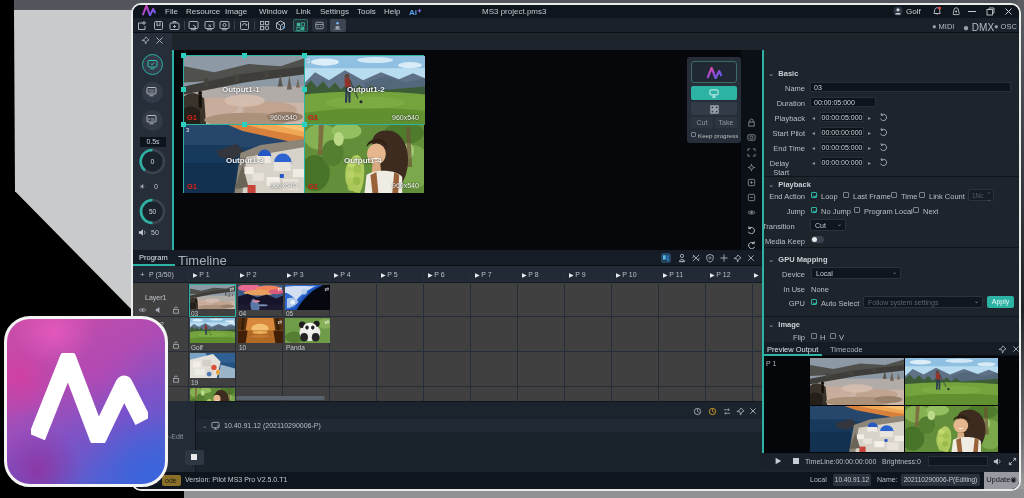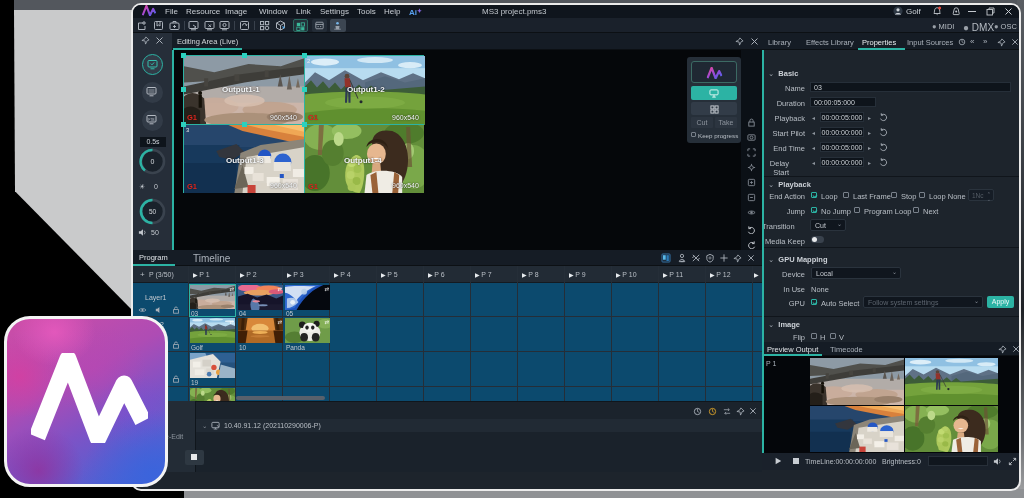--- a/index.html
+++ b/index.html
@@ -32,21 +32,21 @@
 #sidebar{left:0;top:28px;width:39px;height:217px;background:#262e39}
 .sbtn{position:absolute;left:9px;width:21px;height:21px;border-radius:50%;background:#323b47}
 
 #edit-tabbar{left:39px;top:28px;width:590px;height:17px}
 #canvas{left:39px;top:45px;width:590px;height:200px;background:#05070a}
 #eteal{left:39px;top:45px;width:2px;height:200px}
 
 #rpanel{left:629px;top:28px;width:257px;height:439px;background:#1d242c}
 #rteal{left:629px;top:45px;width:2px;height:403px}
 
-#ppanel{left:0;top:245px;width:629px;height:222px;background:#0c4a6e}
+#ppanel{left:0;top:245px;width:629px;height:222px;background:#404040}
 
 #statusbar{left:0;top:467px;width:886px;height:17px;background:#0f151c}
 #biglogo{left:4px;top:316px;width:164px;height:171px;border:3px solid #f4f4f4;border-radius:26px;background:
 radial-gradient(55px 45px at 30% 8%,rgba(232,90,190,.85),rgba(232,90,190,0) 75%),
 radial-gradient(60px 55px at 8% 35%,rgba(214,62,160,.8),rgba(214,62,160,0) 75%),
 radial-gradient(70px 60px at 55% 30%,rgba(186,70,178,.55),rgba(186,70,178,0) 75%),
 radial-gradient(90px 85px at 92% 95%,rgba(58,100,220,.95),rgba(58,100,220,0) 78%),
 radial-gradient(60px 60px at 20% 92%,rgba(150,44,150,.7),rgba(150,44,150,0) 75%),
 radial-gradient(50px 50px at 80% 55%,rgba(120,80,210,.5),rgba(120,80,210,0) 75%),
 linear-gradient(152deg,#c94da8 5%,#ae4cb4 38%,#7d53c6 62%,#4a63d4 92%)}
@@ -403,30 +403,20 @@
           <circle cx="13.5" cy="13.5" r="11.5" fill="#1a222b" stroke="#3a434e" stroke-width="2.6"></circle>
           <path d="M13.5 2 A11.5 11.5 0 0 0 13.5 25" fill="none" stroke="#2cb3a4" stroke-width="2.6"></path>
           <text x="13.5" y="16" font-size="6.5" fill="#d6dade" text-anchor="middle" font-family="Liberation Sans">50</text>
         </svg>
     <svg class="abs" style="left:5px;top:195px;width:9px;height:9px" viewBox="0 0 10 10">
           <path d="M1 3.5 h2 l2.5 -2.2 v7.4 L3 6.5 H1 Z" fill="#c3c8ce"></path>
           <path d="M7 3 a3 3 0 0 1 0 4" fill="none" stroke="#c3c8ce" stroke-width=".8"></path>
         </svg>
     <span class="abs" style="left:18px;top:196px;color:#c3c8ce;font-size:7px">50</span>
   </div>
-  <div class="abs tabbar" id="edit-tabbar">
-    <span class="abs" style="left:5px;top:4px;font-size:7.5px;color:#d2d7db">Editing Area (Live)</span>
-    <div class="abs tealline" style="left:1px;top:15px;width:69px;height:2px"></div>
-    <svg class="abs" style="left:563px;top:4px;width:9px;height:9px" viewBox="0 0 10 10">
-          <path d="M5.5 1 L9 4.5 L7 5 L5 9 L4.5 5.5 L1 5 L4 3.5 Z" fill="none" stroke="#aab1ba" stroke-width=".9"></path>
-        </svg>
-    <svg class="abs" style="left:578px;top:4px;width:9px;height:9px" viewBox="0 0 9 9">
-          <path d="M1.5 1.5 L7.5 7.5 M7.5 1.5 L1.5 7.5" stroke="#aab1ba" stroke-width="1"></path>
-        </svg>
-  </div>
   <div class="abs" id="canvas">
     <div class="abs" id="vwall" style="left:11px;top:5px;width:241px;height:138px;border:1px solid #2cb3a4">
       <svg class="abs" style="left:0;top:0;width:121px;height:69px">
             <use href="#pfan" width="121" height="69"></use>
           </svg>
       <svg class="abs" style="left:121px;top:0;width:120px;height:69px">
             <use href="#pgolf" width="120" height="69"></use>
           </svg>
       <svg class="abs" style="left:0;top:69px;width:121px;height:68px">
             <use href="#psant" width="121" height="68"></use>
@@ -515,39 +505,20 @@
         </svg>
     <svg class="abs" style="left:6px;top:175px;width:9px;height:9px" viewBox="0 0 10 10">
           <path d="M2 4 a3.5 3.5 0 1 1 -.5 3.5 M2 4 V1.5 M2 4 H4.5" fill="none" stroke="#c8cdd3"></path>
         </svg>
     <svg class="abs" style="left:6px;top:190px;width:9px;height:9px" viewBox="0 0 10 10">
           <path d="M8 4 a3.5 3.5 0 1 0 .5 3.5 M8 4 V1.5 M8 4 H5.5" fill="none" stroke="#c8cdd3"></path>
         </svg>
   </div>
   <div class="abs tealline" id="eteal"></div>
   <div class="abs" id="rpanel">
-    <div class="abs tabbar" style="left:0;top:0;width:257px;height:17px">
-      <span class="abs rtab" style="left:6px">Library</span>
-      <span class="abs rtab" style="left:44px">Effects Library</span>
-      <span class="abs rtab" style="left:100px;color:#e8ecef">Properties</span>
-      <span class="abs rtab" style="left:145px">Input Sources</span>
-      <div class="abs tealline" style="left:96px;top:15px;width:47px;height:2px"></div>
-      <svg class="abs" style="left:196px;top:5px;width:8px;height:8px" viewBox="0 0 10 10">
-            <circle cx="5" cy="5" r="3.5" fill="none" stroke="#aab1ba"></circle>
-            <path d="M5 1.5 L5 5 L7 6" fill="none" stroke="#aab1ba" stroke-width=".8"></path>
-          </svg>
-      <span class="abs" style="left:208px;top:4px;color:#aab1ba;font-size:8px">«</span>
-      <span class="abs" style="left:221px;top:4px;color:#aab1ba;font-size:8px">»</span>
-      <svg class="abs" style="left:235px;top:4.5px;width:9px;height:9px" viewBox="0 0 10 10">
-            <path d="M5.5 1 L9 4.5 L7 5 L5 9 L4.5 5.5 L1 5 L4 3.5 Z" fill="none" stroke="#aab1ba" stroke-width=".9"></path>
-          </svg>
-      <svg class="abs" style="left:249px;top:5px;width:8px;height:8px" viewBox="0 0 9 9">
-            <path d="M1.5 1.5 L7.5 7.5 M7.5 1.5 L1.5 7.5" stroke="#aab1ba" stroke-width="1"></path>
-          </svg>
-    </div>
     <span class="sect" style="left:6px;top:36px">Basic</span>
     <span class="lbl" style="left:0px;top:51px;width:43px">Name</span>
         <div class="fld" style="left:48px;top:49px;width:201px">03</div>
     <span class="lbl" style="left:0px;top:66px;width:43px">Duration</span>
         <div class="fld" style="left:48px;top:64px;width:66px">00:00:05:000</div>
     <span class="lbl" style="left:0px;top:81px;width:43px">Playback</span>
         <span class="spn" style="top:81px">◂</span>
         <div class="fld tfld" style="top:79px">00:00:05:000</div>
         <span class="spn2" style="top:81px">▸</span>
         <svg class="rst" style="top:79px">
@@ -575,29 +546,29 @@
           <use href="#rsticon"></use>
         </svg>
     <div class="sep" style="top:143px"></div>
     <span class="sect" style="left:6px;top:147px">Playback</span>
     <span class="lbl" style="left:0px;top:159px;width:43px">End Action</span>
     <div class="cb on" style="left:49px;top:159px"></div>
         <span class="cbt" style="left:59px;top:159px">Loop</span>
     <div class="cb" style="left:81px;top:159px"></div>
         <span class="cbt" style="left:91px;top:159px">Last Frame</span>
     <div class="cb" style="left:129px;top:159px"></div>
-        <span class="cbt" style="left:139px;top:159px">Stop</span>
+        <span class="cbt" style="left:139px;top:159px">Time</span>
     <div class="cb" style="left:157px;top:159px"></div>
-        <span class="cbt" style="left:167px;top:159px">Loop None</span>
+        <span class="cbt" style="left:167px;top:159px">Link Count</span>
     <div class="abs" style="left:206px;top:156px;width:26px;height:12px;background:#161d26;border:1px solid #2a333d;border-radius:2px;color:#555d66;font-size:6.5px;line-height:11px;padding-left:3px">1Nc<span style="position:absolute;right:2px;top:-1px;font-size:5px;color:#6a727c">⌃</span><span style="position:absolute;right:2px;top:4px;font-size:5px;color:#6a727c">⌄</span></div>
     <span class="lbl" style="left:0px;top:174px;width:43px">Jump</span>
     <div class="cb on" style="left:49px;top:174px"></div>
         <span class="cbt" style="left:59px;top:174px">No Jump</span>
     <div class="cb" style="left:92px;top:174px"></div>
-        <span class="cbt" style="left:102px;top:174px">Program Loop</span>
+        <span class="cbt" style="left:102px;top:174px">Program Local</span>
     <div class="cb" style="left:151px;top:174px"></div>
         <span class="cbt" style="left:161px;top:174px">Next</span>
     <span class="lbl" style="left:0px;top:189px;width:22px">Transition</span>
     <div class="abs dd" style="left:48px;top:186px;width:36px">Cut<span class="ddc">⌄</span></div>
     <span class="lbl" style="left:0px;top:204px;width:43px">Media Keep</span>
     <div class="abs" style="left:49px;top:203px;width:13px;height:7px;background:#39424d;border-radius:4px">
           <div style="position:absolute;left:1px;top:1px;width:5px;height:5px;border-radius:50%;background:#e8eaec"></div>
         </div>
     <div class="sep" style="top:214px"></div>
     <span class="sect" style="left:6px;top:222px">GPU Mapping</span>
@@ -657,21 +628,21 @@
           </svg>
       <svg class="abs" style="left:246px;top:4px;width:9px;height:9px" viewBox="0 0 10 10">
             <path d="M6 1.5 H8.5 V4 M8.5 1.5 L5.5 4.5 M4 8.5 H1.5 V6 M1.5 8.5 L4.5 5.5" fill="none" stroke="#c3c8ce"></path>
           </svg>
     </div>
   </div>
   <div class="abs tealline" id="rteal"></div>
   <div class="abs" id="ppanel">
     <div class="abs tabbar" style="left:0;top:0;width:629px;height:16px">
       <span class="abs" style="left:6px;top:3px;font-size:7.5px;color:#dde1e5">Program</span>
-      <span class="abs" style="left:60px;top:3px;font-size:10px;color:#aab1ba">Timeline</span>
+      <span class="abs" style="left:45px;top:3px;font-size:13px;color:#aab1ba">Timeline</span>
       <div class="abs tealline" style="left:0px;top:14px;width:42px;height:2px"></div>
       <svg class="abs" style="left:528px;top:3px;width:10px;height:10px" viewBox="0 0 11 11">
             <rect x="1" y="1" width="9" height="9" rx="1" fill="#1d2d3d" stroke="#3a83c0" stroke-width=".8"></rect>
             <rect x="2.2" y="2.4" width="3" height="5" fill="#58b8e8"></rect>
             <rect x="6" y="2.4" width="2.6" height="6.4" fill="#2a7ab8"></rect>
           </svg>
       <svg class="abs" style="left:544px;top:3px;width:10px;height:10px" viewBox="0 0 11 11">
             <circle cx="5.5" cy="3.2" r="1.8" fill="none" stroke="#aab1ba"></circle>
             <path d="M2.5 9.5 C2.5 6.5 8.5 6.5 8.5 9.5 Z" fill="none" stroke="#aab1ba"></path>
             <path d="M4 9.5 h3 v-1.5" stroke="#aab1ba" fill="none"></path>
@@ -813,19 +784,28 @@
       <span class="abs" style="left:91px;top:3px;font-size:7px;color:#b9bfc6">10.40.91.12 (202110290006-P)</span>
     </div>
     <div class="abs" style="left:0;top:182px;width:629px;height:40px;background:#1a222b"></div>
     <div class="abs" style="left:0;top:151px;width:63px;height:71px;background:#232c36;border-right:1px solid #10161c">
       <span class="abs" style="left:32px;top:32px;font-size:7px;color:#8d949d">e-Edit</span>
       <div class="abs" style="left:52px;top:49px;width:19px;height:15px;background:#2e3842;border-radius:2px">
             <div class="abs" style="left:6px;top:4px;width:6px;height:6px;background:#e8eaec"></div>
           </div>
     </div>
   </div>
+  <div class="abs" id="statusbar">
+    <div class="abs" style="left:29px;top:3px;width:19px;height:11px;background:#8a6f28;border-radius:2px;color:#1d1d10;font-size:7px;line-height:11px;padding-left:3px">ode</div>
+    <span class="abs" style="left:52px;top:4px;font-size:7px;color:#c3c8ce">Version: Pilot MS3 Pro V2.5.0.T1</span>
+    <span class="abs" style="left:677px;top:4px;font-size:7px;color:#b9bfc6">Local</span>
+    <div class="abs" style="left:700px;top:2px;width:38px;height:12px;background:#2a333d;border-radius:2px;color:#c6cbd1;font-size:6.5px;line-height:12px;text-align:center">10.40.91.12</div>
+    <span class="abs" style="left:744px;top:4px;font-size:7px;color:#b9bfc6">Name:</span>
+    <div class="abs" style="left:768px;top:2px;width:79px;height:12px;background:#2a333d;border-radius:2px;color:#c6cbd1;font-size:6.5px;line-height:12px;text-align:center">202110290006-P(Editing)</div>
+    <div class="abs" style="left:851px;top:0;width:35px;height:17px;background:#979aa0;color:#15181d;font-size:7.5px;line-height:16px;text-align:center">Update◉</div>
+  </div>
 </div>
   </div>
 <div class="abs" id="biglogo">
     <svg class="abs" style="left:24px;top:34px;width:117px;height:90px" viewBox="0 0 117 90">
       <use href="#mm" stroke="#fff"></use>
     </svg>
   </div>
 
 </body></html>

